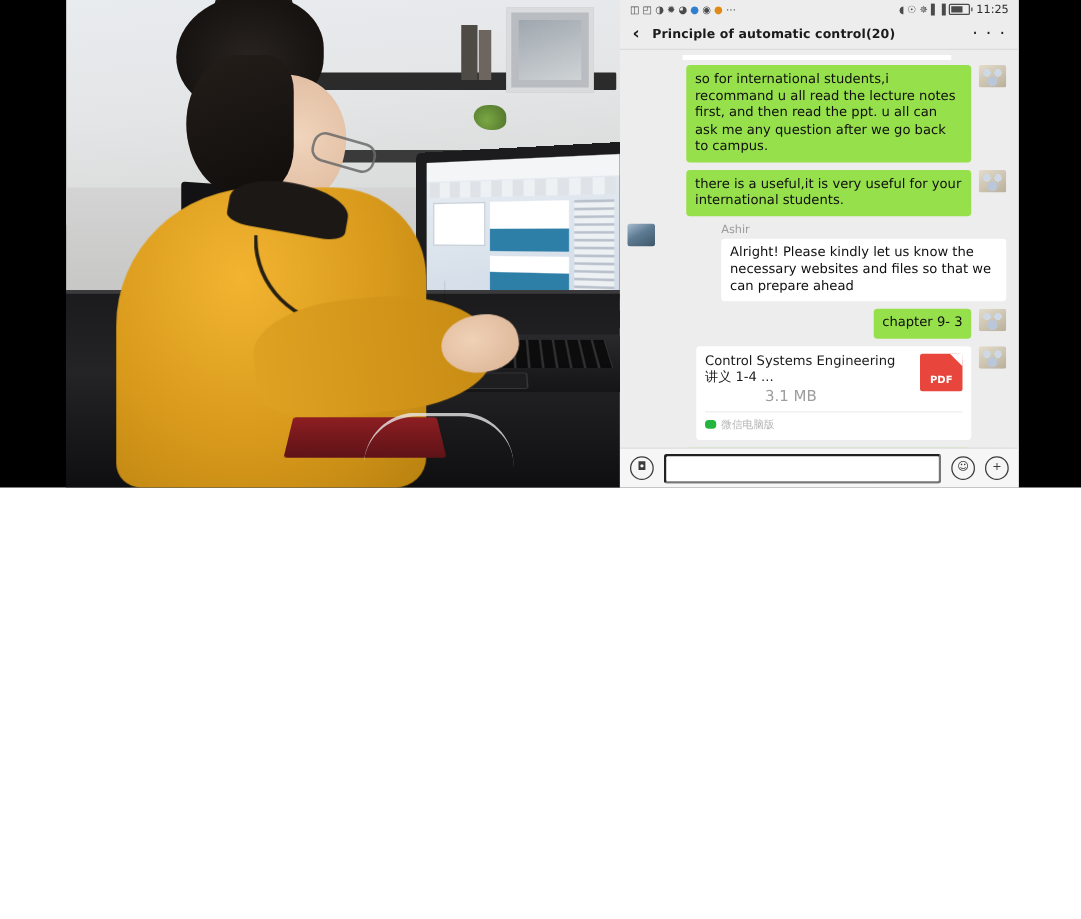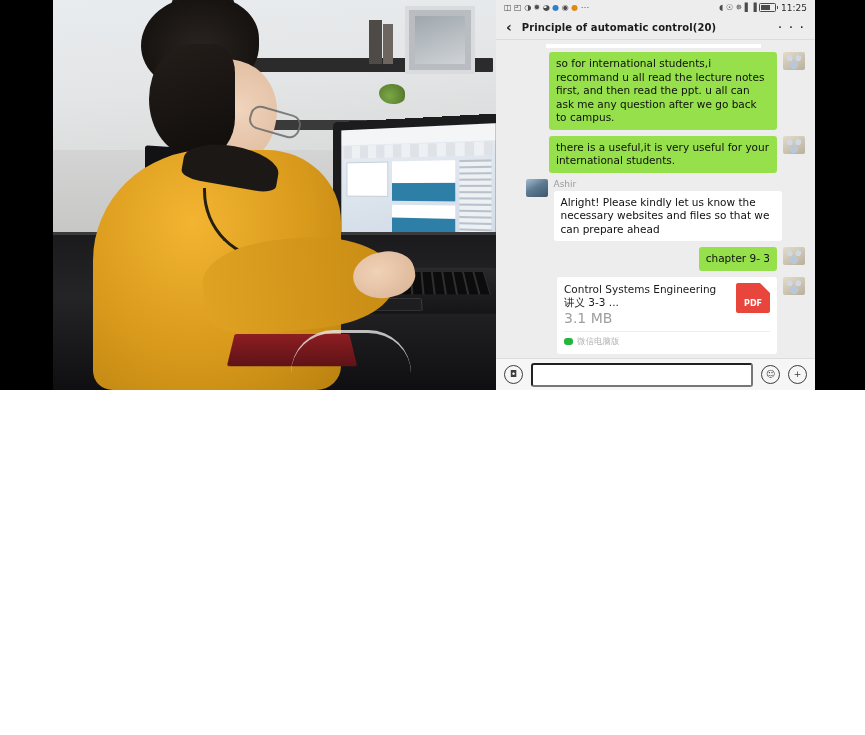--- a/index.html
+++ b/index.html
@@ -136,21 +136,21 @@
   .chat-title{flex:1;font-size:10px;font-weight:700;color:#1b1b1b;
     letter-spacing:.1px;white-space:nowrap;}
   .dots-ico{font-size:14px;color:#1f1f1f;letter-spacing:1px;line-height:1;}
 
   .chat-body{position:relative;height:319px;background:#ededed;padding:4px 10px 0 6px;
     box-sizing:border-box;overflow:hidden;}
   .whitebar{height:4px;background:#fff;margin:0 44px 4px 44px;}
 
   .row{display:flex;margin-bottom:6px;align-items:flex-start;}
   .row.out{justify-content:flex-end;}
-  .row.in{justify-content:center;}
+  .row.in{justify-content:space-between;}
   .avatar{width:22px;height:18px;flex:0 0 22px;border-radius:2px;
     background:linear-gradient(150deg,#a9bdd0 0%,#5d7b93 45%,#3f5668 100%);}
   .avatar.me{background:
      radial-gradient(circle at 30% 35%,#cfd9e6 0 3px,transparent 3px),
      radial-gradient(circle at 70% 35%,#cfd9e6 0 3px,transparent 3px),
      radial-gradient(circle at 50% 72%,#b9c7d8 0 4px,transparent 4px),
      linear-gradient(150deg,#e3dccb,#b9b09b);}
   .bubble{position:relative;max-width:214px;padding:5px 7px;border-radius:3px;
     font-size:10.5px;line-height:13.5px;color:#0f0f0f;word-wrap:break-word;}
   .bubble.out{background:#96e04b;margin-right:6px;}
@@ -163,21 +163,21 @@
   .sender{font-size:9px;color:#9b9b9b;margin:0 0 2px 6px;}
   .in-wrap{display:flex;flex-direction:column;align-items:flex-start;}
 
   .filecard{background:#fff;border-radius:3px;padding:6px 7px;width:206px;
     margin-right:6px;position:relative;}
   .filecard::after{content:"";position:absolute;right:-4px;top:6px;
     border:4px solid transparent;border-left-color:#ffffff;}
   .file-top{display:flex;align-items:flex-start;gap:6px;}
   .file-meta{flex:1;}
   .file-name{font-size:10.5px;line-height:13px;color:#1a1a1a;}
-  .file-size{font-size:14px;color:#9e9e9e;margin-top:1px;}
+  .file-size{font-size:12px;color:#9e9e9e;margin-top:1px;margin-left:48px;}
   .pdf-ico{width:34px;height:30px;background:#e8463c;border-radius:2px;
     display:flex;align-items:flex-end;justify-content:center;
     font-size:8px;color:#fff;font-weight:700;padding-bottom:5px;box-sizing:border-box;
     position:relative;}
   .pdf-ico::before{content:"";position:absolute;right:0;top:0;
     border:5px solid transparent;border-top-color:#fff;border-right-color:#fff;}
   .file-src{display:flex;align-items:center;gap:4px;margin-top:5px;
     border-top:1px solid #ededed;padding-top:4px;}
   .wx-dot{width:9px;height:7px;background:#25b53f;border-radius:3px;}
   .file-src-txt{font-size:8.5px;color:#b4b4b4;}
@@ -319,21 +319,21 @@
 
         <div class="row out">
           <div class="bubble out short">chapter 9- 3</div>
           <div class="avatar me"></div>
         </div>
 
         <div class="row out">
           <div class="filecard">
             <div class="file-top">
               <div class="file-meta">
-                <div class="file-name">Control Systems Engineering 讲义 3-3 ...</div>
+                <div class="file-name">Control Systems Engineering 讲义 1-4 ...</div>
                 <div class="file-size">3.1 MB</div>
               </div>
               <div class="pdf-ico">PDF</div>
             </div>
             <div class="file-src">
               <span class="wx-dot"></span>
               <span class="file-src-txt">微信电脑版</span>
             </div>
           </div>
           <div class="avatar me"></div>

